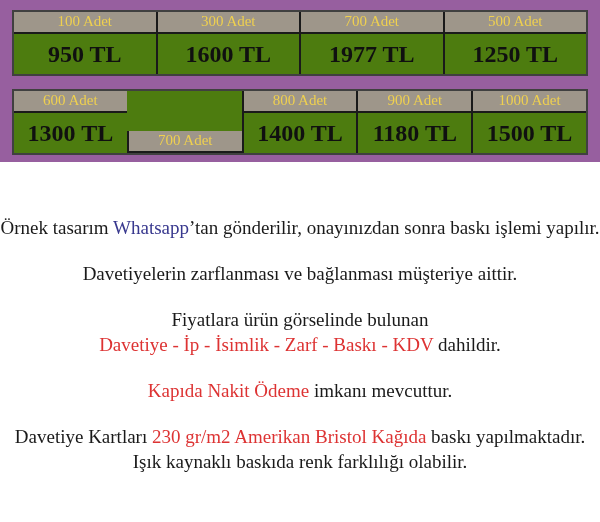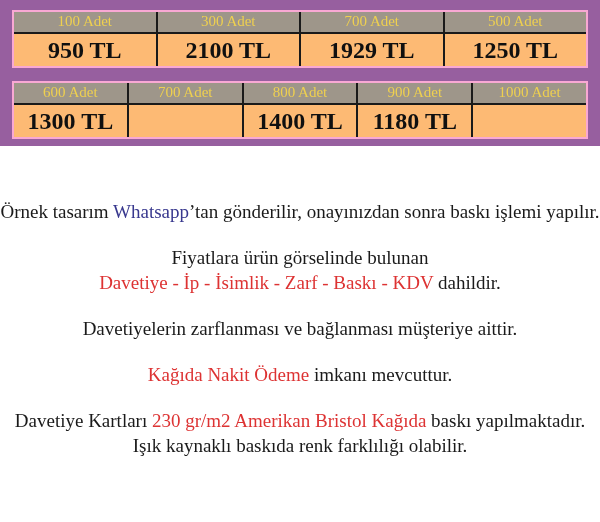--- a/index.html
+++ b/index.html
@@ -9,36 +9,37 @@
     overflow:hidden;
   }
   
   .banner{
     background:#975f9f;
     padding:10px 12px 7px 12px;
     display:flex;flex-direction:column;gap:13px;
   }
   .price-table{
     display:flex;
-    border:2px solid #f9a8d4;
-    background:#fdba74;
+    border:2px solid #404040;
+    background:#4d7c0f;
+    align-items:flex-end;
   }
   .ptcol{flex:1 1 0;border-left:2px solid #1a1a1a;min-width:0;}
   .ptcol:first-child{border-left:none;}
   .qty{
     background:#9e968a;
     color:#efd04f;
     border-bottom:2px solid #1a1a1a;
     text-align:center;
     font-size:15px;
     padding:1px 0 2px 0;
     white-space:nowrap;
   }
   .price{
-    height:32px;
+    height:40px;
     display:flex;align-items:center;justify-content:center;
     color:#101010;
     font-weight:bold;
     font-size:24px;
     white-space:nowrap;
   }
   
   .notes{
     padding-top:53px;
     text-align:center;
@@ -58,25 +59,25 @@
 
 <div class="banner">
 
   <div class="price-table">
     <div class="ptcol">
       <div class="qty">100 Adet</div>
       <div class="price">950 TL</div>
     </div>
     <div class="ptcol">
       <div class="qty">300 Adet</div>
-      <div class="price">2100 TL</div>
+      <div class="price">1600 TL</div>
     </div>
     <div class="ptcol">
       <div class="qty">700 Adet</div>
-      <div class="price">1929 TL</div>
+      <div class="price">1977 TL</div>
     </div>
     <div class="ptcol">
       <div class="qty">500 Adet</div>
       <div class="price">1250 TL</div>
     </div>
   </div>
 
   <div class="price-table">
     <div class="ptcol">
       <div class="qty">600 Adet</div>
@@ -88,32 +89,33 @@
     <div class="ptcol">
       <div class="qty">800 Adet</div>
       <div class="price">1400 TL</div>
     </div>
     <div class="ptcol">
       <div class="qty">900 Adet</div>
       <div class="price">1180 TL</div>
     </div>
     <div class="ptcol">
       <div class="qty">1000 Adet</div>
+      <div class="price">1500 TL</div>
     </div>
   </div>
 
 </div>
 
 <div class="notes">
 
   <p><span>Örnek tasarım </span><span class="linkish">Whatsapp</span><span>’tan gönderilir, onayınızdan sonra baskı işlemi yapılır.</span></p>
 
+  <p><span>Davetiyelerin zarflanması ve bağlanması müşteriye aittir.</span></p>
+
   <p><span>Fiyatlara ürün görselinde bulunan</span><br>
   <span class="red">Davetiye - İp - İsimlik - Zarf - Baskı - KDV</span><span> dahildir.</span></p>
 
-  <p><span>Davetiyelerin zarflanması ve bağlanması müşteriye aittir.</span></p>
-
-  <p><span class="red">Kağıda Nakit Ödeme</span><span> imkanı mevcuttur.</span></p>
+  <p><span class="red">Kapıda Nakit Ödeme</span><span> imkanı mevcuttur.</span></p>
 
   <p><span>Davetiye Kartları </span><span class="red">230 gr/m2 Amerikan Bristol Kağıda</span><span> baskı yapılmaktadır.</span><br>
   <span>Işık kaynaklı baskıda renk farklılığı olabilir.</span></p>
 
 </div>
 
 </body></html>

